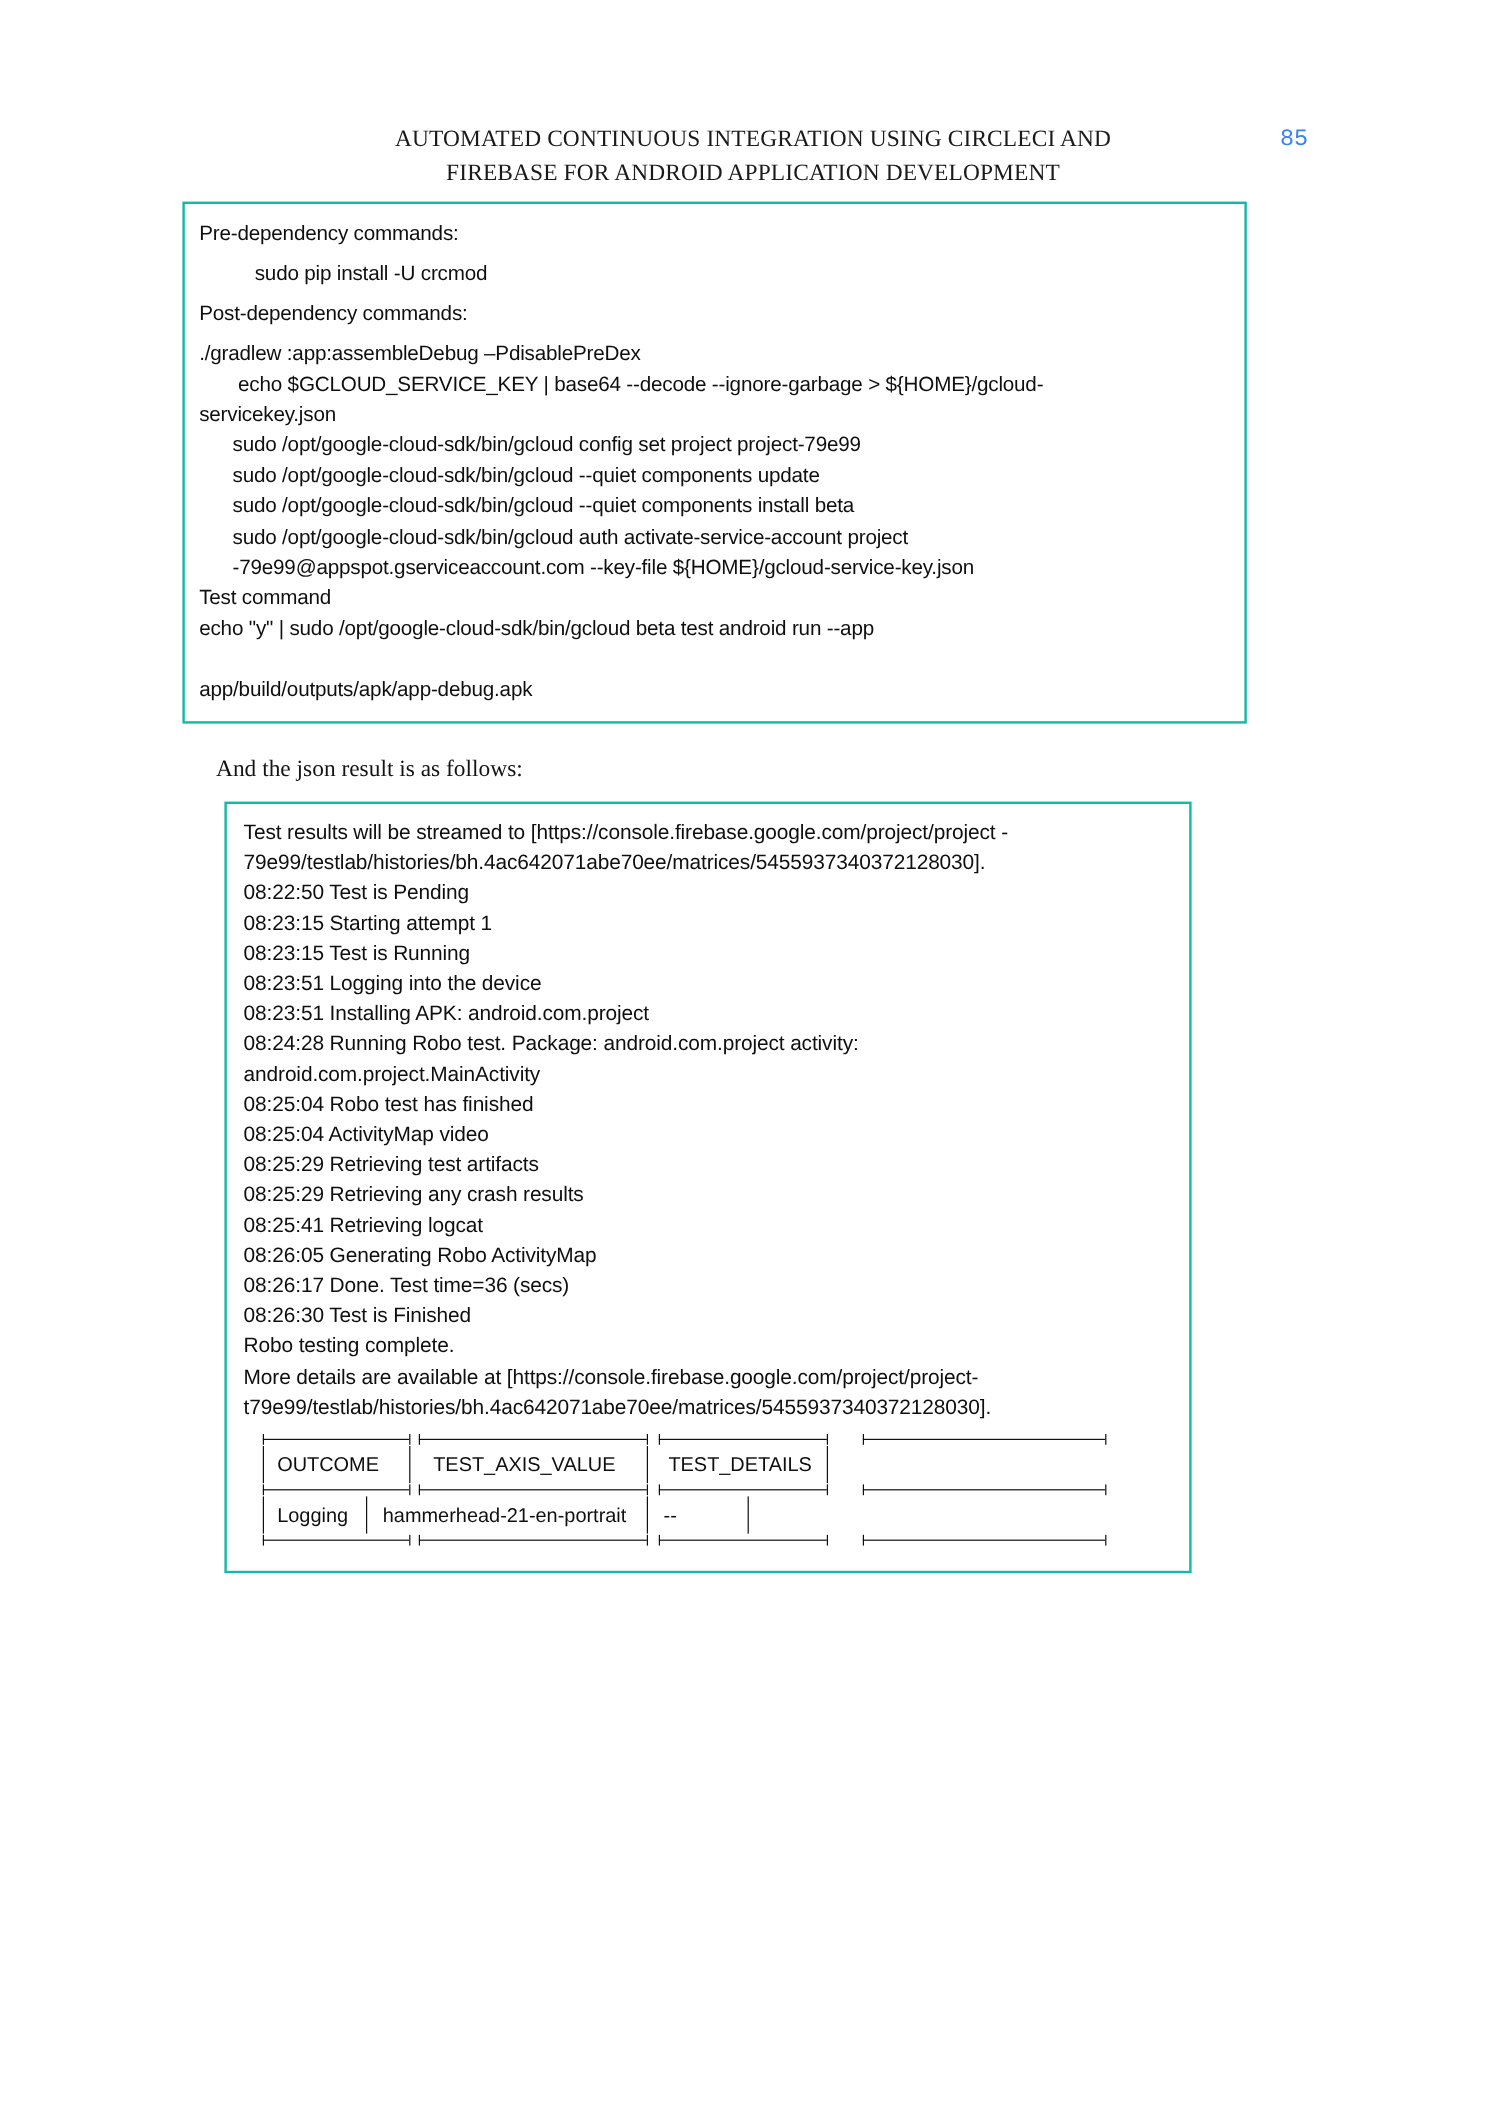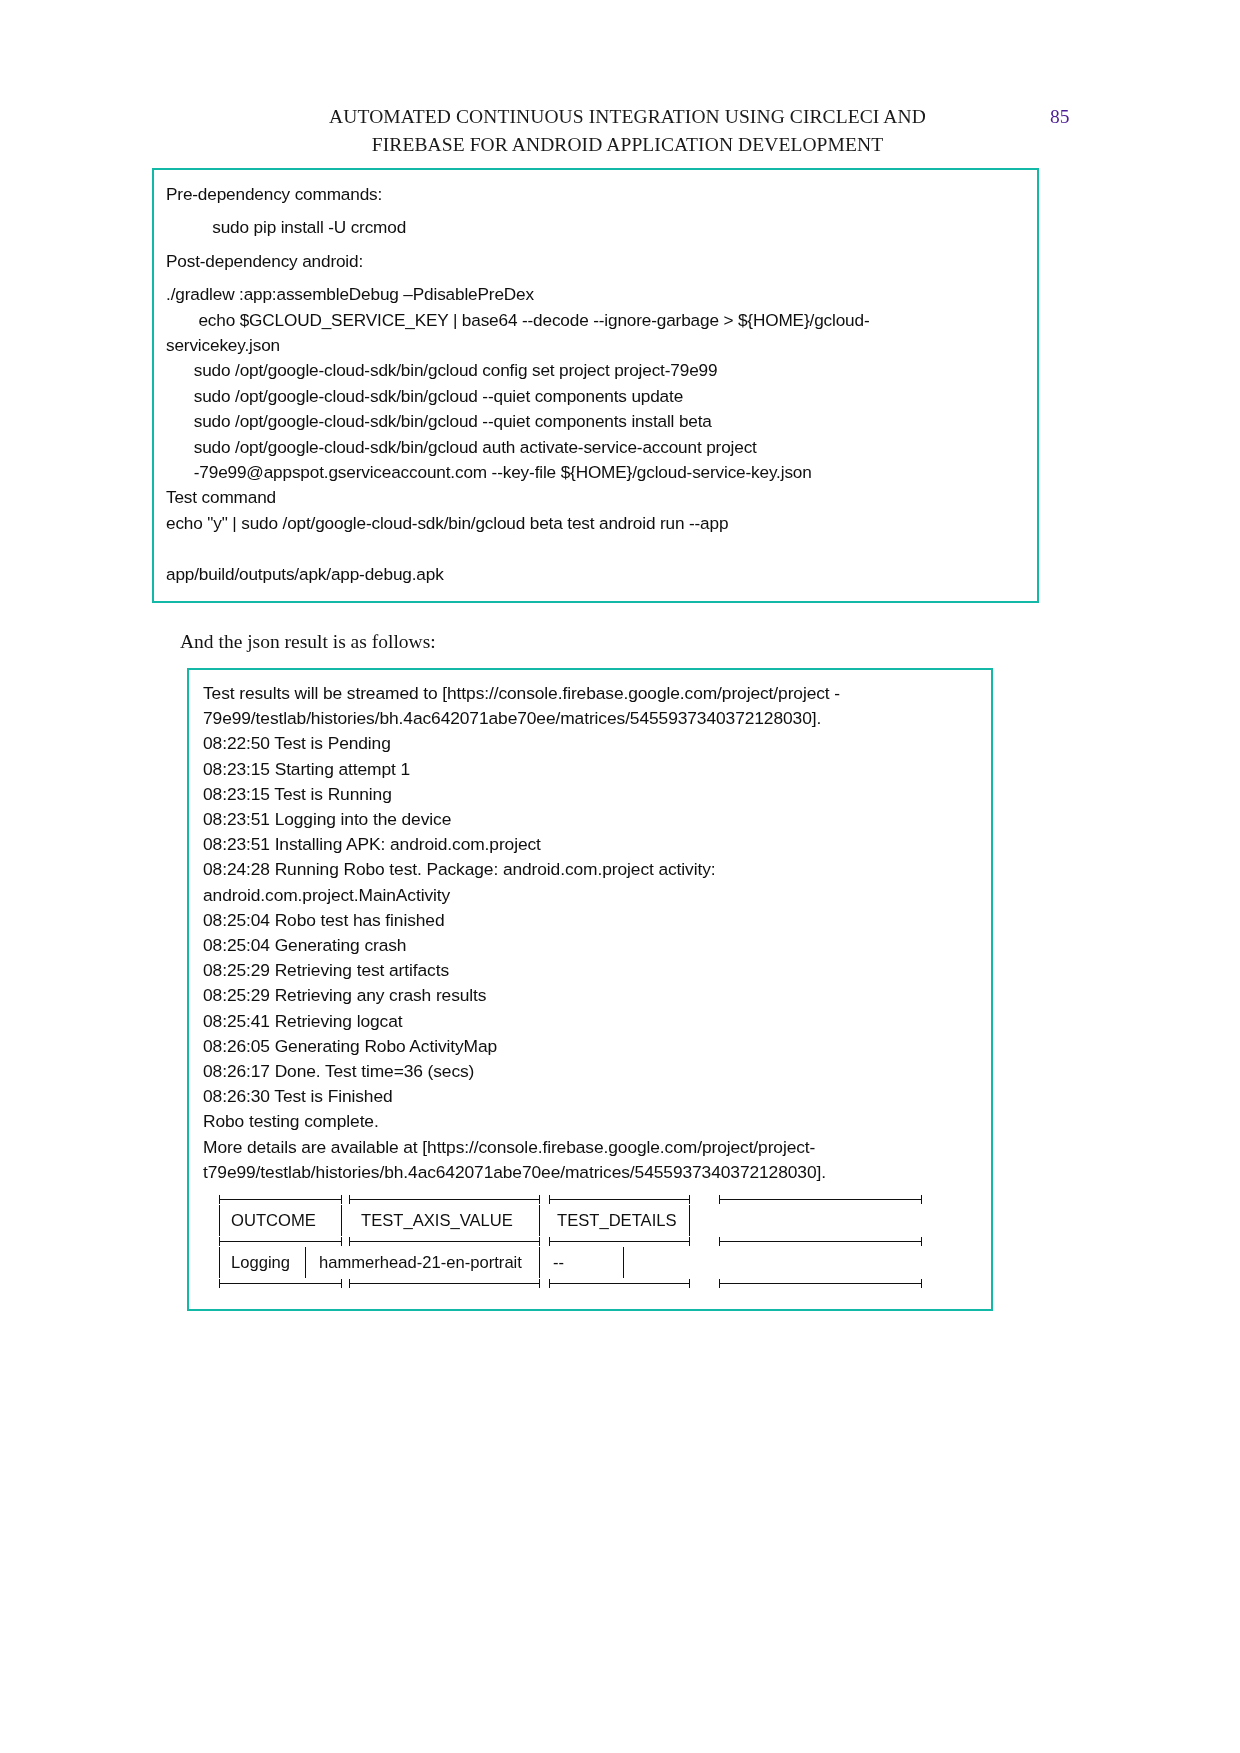--- a/index.html
+++ b/index.html
@@ -36,25 +36,26 @@
     text-align: center;
     font-family: "Liberation Serif", serif;
     font-size: 19.5px;
     line-height: 1.42;
     letter-spacing: 0.1px;
     color: #1a1a1a;
     padding-left: 55px;
   }
   .head-title .line2 { display: block; }
   .head-pageno {
-    font-family: Liberation Serif, serif;
+    font-family: Liberation Mono, monospace;
     font-size: 19.5px;
     line-height: 1.42;
-    color: #4c1d95;
+    color: #3b82f6;
     width: 40px;
+    text-align: right;
   }
 
   
   .codebox {
     position: absolute;
     border: 2px solid #14b8a6;
     background: #ffffff;
     box-sizing: border-box;
   }
 
@@ -172,21 +173,21 @@
     <div class="head-title">
       <span>AUTOMATED CONTINUOUS INTEGRATION USING CIRCLECI AND</span>
       <span class="line2">FIREBASE FOR ANDROID APPLICATION DEVELOPMENT</span>
     </div>
     <div class="head-pageno">85</div>
   </div>
 
   <div class="codebox" id="config-box">
     <div class="code-line">Pre-dependency commands:</div>
     <div class="code-line gap-above">          sudo pip install -U crcmod</div>
-    <div class="code-line gap-above">Post-dependency android:</div>
+    <div class="code-line gap-above">Post-dependency commands:</div>
     <div class="code-line gap-above">./gradlew :app:assembleDebug –PdisablePreDex</div>
     <div class="code-line">       echo $GCLOUD_SERVICE_KEY | base64 --decode --ignore-garbage &gt; ${HOME}/gcloud-</div>
     <div class="code-line">servicekey.json</div>
     <div class="code-line">      sudo /opt/google-cloud-sdk/bin/gcloud config set project project-79e99</div>
     <div class="code-line">      sudo /opt/google-cloud-sdk/bin/gcloud --quiet components update</div>
     <div class="code-line">      sudo /opt/google-cloud-sdk/bin/gcloud --quiet components install beta</div>
     <div class="code-line">      sudo /opt/google-cloud-sdk/bin/gcloud auth activate-service-account project</div>
     <div class="code-line">      -79e99@appspot.gserviceaccount.com --key-file ${HOME}/gcloud-service-key.json</div>
     <div class="code-line">Test command</div>
     <div class="code-line">echo "y" | sudo /opt/google-cloud-sdk/bin/gcloud beta test android run --app</div>
@@ -200,21 +201,21 @@
     <div class="log-line">Test results will be streamed to [https://console.firebase.google.com/project/project -</div>
     <div class="log-line">79e99/testlab/histories/bh.4ac642071abe70ee/matrices/5455937340372128030].</div>
     <div class="log-line">08:22:50 Test is Pending</div>
     <div class="log-line">08:23:15 Starting attempt 1</div>
     <div class="log-line">08:23:15 Test is Running</div>
     <div class="log-line">08:23:51 Logging into the device</div>
     <div class="log-line">08:23:51 Installing APK: android.com.project</div>
     <div class="log-line">08:24:28 Running Robo test. Package: android.com.project activity:</div>
     <div class="log-line">android.com.project.MainActivity</div>
     <div class="log-line">08:25:04 Robo test has finished</div>
-    <div class="log-line">08:25:04 Generating crash</div>
+    <div class="log-line">08:25:04 ActivityMap video</div>
     <div class="log-line">08:25:29 Retrieving test artifacts</div>
     <div class="log-line">08:25:29 Retrieving any crash results</div>
     <div class="log-line">08:25:41 Retrieving logcat</div>
     <div class="log-line">08:26:05 Generating Robo ActivityMap</div>
     <div class="log-line">08:26:17 Done. Test time=36 (secs)</div>
     <div class="log-line">08:26:30 Test is Finished</div>
     <div class="log-line">Robo testing complete.</div>
     <div class="log-line">More details are available at [https://console.firebase.google.com/project/project-</div>
     <div class="log-line">t79e99/testlab/histories/bh.4ac642071abe70ee/matrices/5455937340372128030].</div>
 

